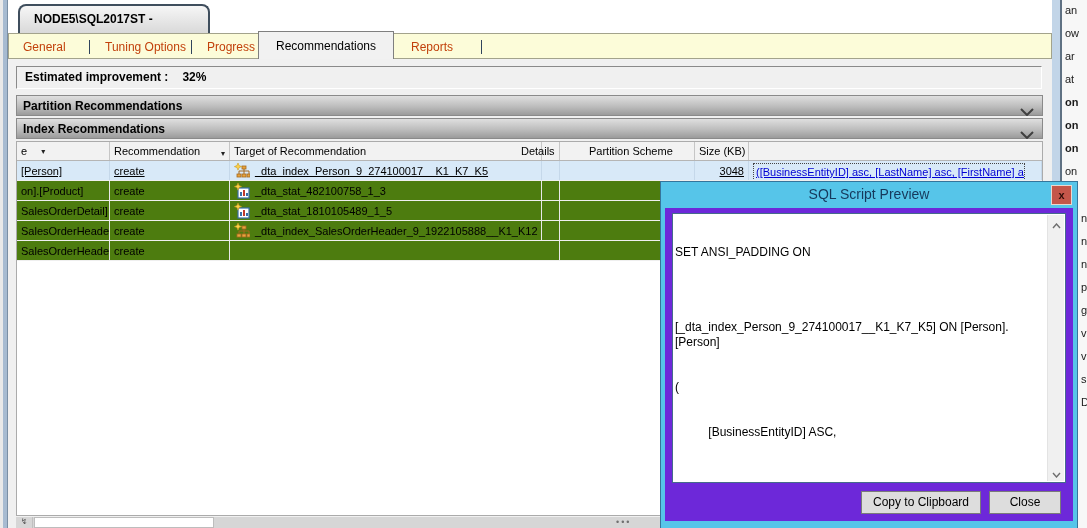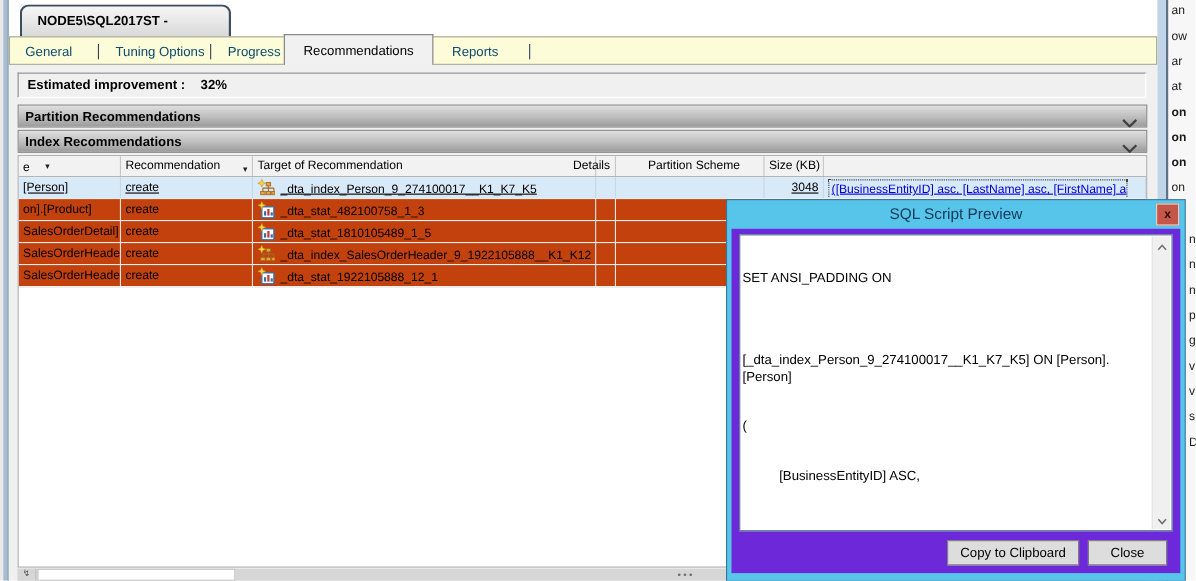--- a/index.html
+++ b/index.html
@@ -15,38 +15,38 @@
   .frag { position:absolute; font-size:11px; color:#1a1a1a; white-space:nowrap; }
   .frag.b { font-weight:bold; }
 
   
   .mainwin { position:absolute; left:8px; top:0; width:1044px; height:528px; background:#fff; z-index:2; }
   .rframe { position:absolute; left:1052px; top:0; width:8px; height:528px; background:#C2D5E8; z-index:2; }
 
   .session-tab { position:absolute; left:10px; top:4px; width:192px; height:30px; background:linear-gradient(#F6F6F6,#D8D8D8); border:2px solid #3F4E5D; border-bottom:none; border-radius:8px 8px 0 0; font-size:12px; font-weight:bold; color:#000; line-height:27px; padding-left:14px; }
 
   .tabstrip { position:absolute; left:0px; top:33px; width:1044px; height:26px; background:#FCFCD9; border:1px solid #A3A38C; }
-  .tab { position:absolute; top:0; height:26px; line-height:26px; font-size:12px; color:#0c4a6e; }
+  .tab { position:absolute; top:0; height:26px; line-height:26px; font-size:12px; color:#c2410c; }
   .tabsep { position:absolute; top:6px; width:1px; height:14px; background:#30445C; }
   .tab-selected { position:absolute; left:249px; top:-3px; width:136px; height:29px; background:#F1F1F1; border:1px solid #7F7F7F; border-bottom:none; text-align:center; line-height:28px; font-size:12px; color:#000; }
 
   .panel { position:absolute; left:0; top:59px; width:1044px; height:469px; background:#F0F0F0; }
 
   .impbox { position:absolute; left:8px; top:7px; width:1026px; height:23px; background:#F0F0F0; border:1px solid #8A8A8A; border-right-color:#FFF; border-bottom-color:#FFF; line-height:21px; font-size:12px; font-weight:bold; padding-left:8px; }
   .impbox .val { margin-left:14px; }
 
   .secbar { position:absolute; left:8px; width:1027px; height:21px; background:linear-gradient(to bottom,#DFDFDF 0%,#BDBDBD 55%,#9B9B9B 100%); border:1px solid #8A8A8A; font-size:12px; font-weight:bold; line-height:20px; padding-left:6px; color:#000; }
   .secbar .chev { position:absolute; right:8px; top:6px; }
 
   
   .grid { position:absolute; left:8px; top:82px; width:1027px; height:375px; background:#fff; border:1px solid #ABABAB; overflow:hidden; }
   .ghead { position:relative; height:19px; background:#F2F2F2; border-bottom:1px solid #B5B5B5; font-size:11px; color:#000; }
   .gcell { position:absolute; top:0; height:100%; padding:2px 4px; overflow:hidden; white-space:nowrap; }
   .ghead .gcell { border-right:1px solid #C6C6C6; line-height:15px; }
-  .grow { position:relative; height:20px; border-bottom:1px solid #EFEFEF; font-size:11px; color:#000; background:#c2410c; }
+  .grow { position:relative; height:20px; border-bottom:1px solid #EFEFEF; font-size:11px; color:#000; background:#4d7c0f; }
   .grow .gcell { border-right:1px solid #E8E8E8; line-height:16px; }
   .grow.selected { background:#D8E9F8; }
   .grow.selected .gcell { border-right-color:#C5D8EA;text-decoration:underline; }
   .c1 { left:0;    width:93px; }
   .c2 { left:93px; width:120px; }
   .c3 { left:213px;width:312px; }
   .c4 { left:500px;width:43px; }
   .c5 { left:568px;width:110px; }
   .c6 { left:678px;width:54px; text-align:right; }
   .c7 { left:732px;width:293px; }
@@ -211,27 +211,20 @@
                 </svg></span><span>_dta_index_SalesOrderHeader_9_1922105888__K1_K12</span></div>
           <div class="gcell c4"></div>
           <div class="gcell c5"></div>
           <div class="gcell c6"></div>
           <div class="gcell c7"></div>
         </div>
 
         <div class="grow">
           <div class="gcell c1">SalesOrderHeader]</div>
           <div class="gcell c2">create</div>
-          <div class="gcell c3"><span class="ticon"><svg width="16" height="16" viewBox="0 0 16 16">
-                  <rect x="4" y="5" width="11" height="10" fill="#FFFFFF" stroke="#3A6EA5" stroke-width="1.2"></rect>
-                  <rect x="6" y="9" width="2" height="4" fill="#3A6EA5"></rect>
-                  <rect x="9" y="7" width="2" height="6" fill="#C0392B"></rect>
-                  <rect x="12" y="10" width="2" height="3" fill="#3A6EA5"></rect>
-                  <path d="M4 0 L5 2.6 L7.6 3.6 L5 4.6 L4 7.2 L3 4.6 L0.4 3.6 L3 2.6 Z" fill="#FFD24A" stroke="#C89A1E" stroke-width="0.6"></path>
-                </svg></span><span>_dta_stat_1922105888_12_1</span></div>
           <div class="gcell c4"></div>
           <div class="gcell c5"></div>
           <div class="gcell c6"></div>
           <div class="gcell c7"></div>
         </div>
       </div>
 
       <div class="hscroll">
         <div class="corner">↯</div>
         <div class="thumb"></div>

